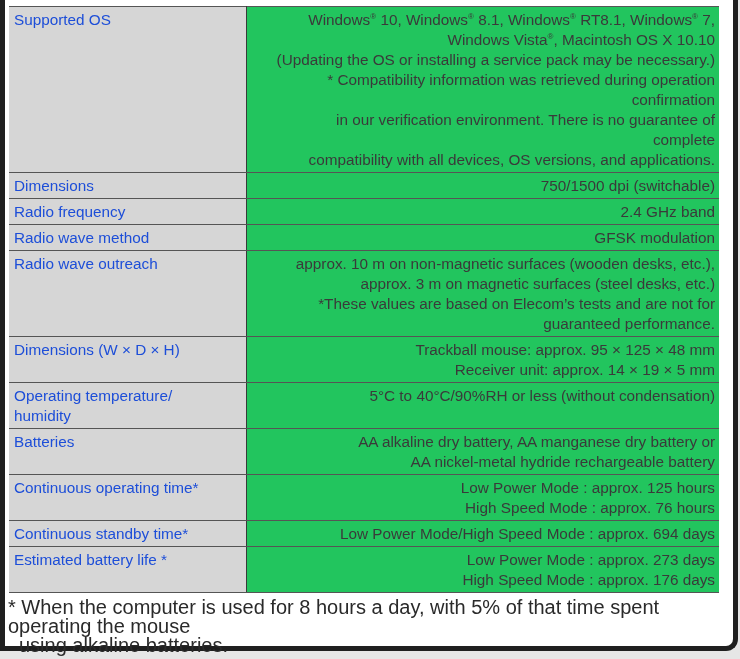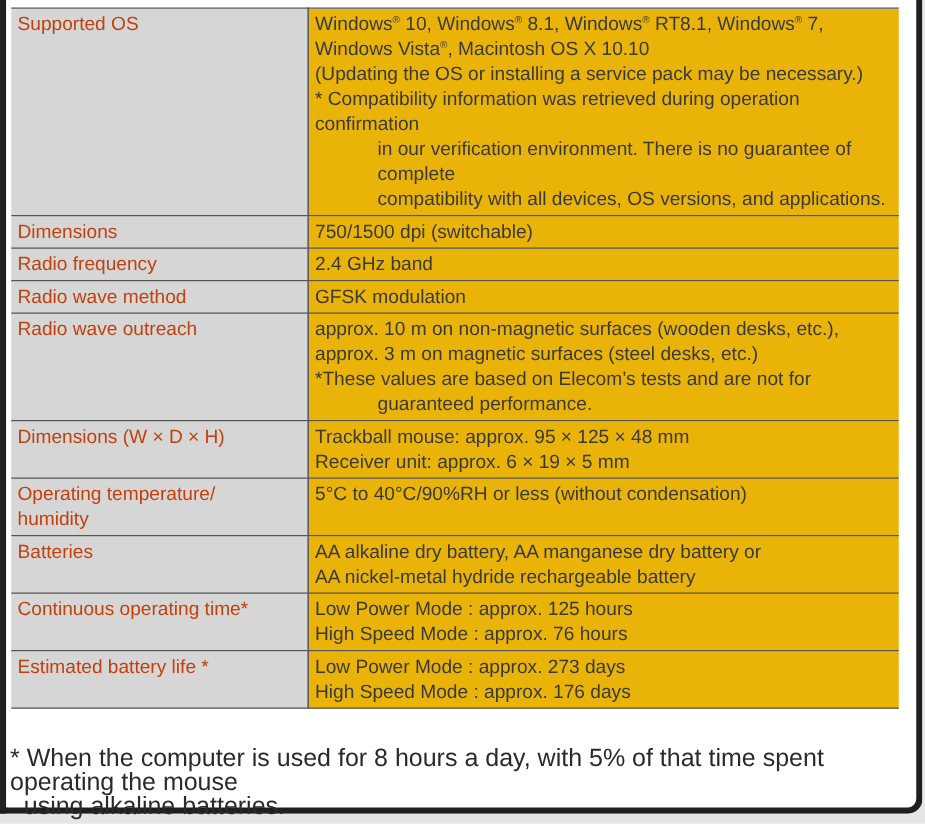--- a/index.html
+++ b/index.html
@@ -33,25 +33,26 @@
       vertical-align: top;
       border-bottom: 1.5px solid #555555;
     }
     .spec-table tr:first-child td {
       border-top: 1.5px solid #555555;
     }
     .spec-table td.label {
       width: 228px;
       background: #d6d6d6;
       border-right: 1.5px solid #3a3a3a;
-      color: #c2410c;
+      color: #1d4ed8;
     }
     .spec-table td.value {
-      background: #eab308;
+      background: #22c55e;
       color: #3a3a3a;
+      text-align: right;
     }
     .line { display: block; }
     .indent { display: block; padding-left: 6px; margin-left: 44px; }
     sup.reg { font-size: 8px; vertical-align: 6px; line-height: 0; }
     .footnote {
       position: absolute;
       left: 8px; top: 598px;
       width: 710px;
       font-size: 20px;
       line-height: 19px;
@@ -95,21 +96,21 @@
         <span class="line">approx. 10 m on non-magnetic surfaces (wooden desks, etc.),</span>
         <span class="line">approx. 3 m on magnetic surfaces (steel desks, etc.)</span>
         <span class="line">*These values are based on Elecom’s tests and are not for</span>
         <span class="indent">guaranteed performance.</span>
       </td>
     </tr>
     <tr>
       <td class="label">Dimensions (W × D × H)</td>
       <td class="value">
         <span class="line">Trackball mouse: approx. 95 × 125 × 48 mm</span>
-        <span class="line">Receiver unit: approx. 6 × 19 × 5 mm</span>
+        <span class="line">Receiver unit: approx. 14 × 19 × 5 mm</span>
       </td>
     </tr>
     <tr>
       <td class="label">
         <span class="line">Operating temperature/</span>
         <span class="line">humidity</span>
       </td>
       <td class="value">5°C to 40°C/90%RH or less (without condensation)</td>
     </tr>
     <tr>
@@ -120,20 +121,24 @@
       </td>
     </tr>
     <tr>
       <td class="label">Continuous operating time*</td>
       <td class="value">
         <span class="line">Low Power Mode : approx. 125 hours</span>
         <span class="line">High Speed Mode : approx. 76 hours</span>
       </td>
     </tr>
     <tr>
+      <td class="label">Continuous standby time*</td>
+      <td class="value">Low Power Mode/High Speed Mode : approx. 694 days</td>
+    </tr>
+    <tr>
       <td class="label">Estimated battery life *</td>
       <td class="value">
         <span class="line">Low Power Mode : approx. 273 days</span>
         <span class="line">High Speed Mode : approx. 176 days</span>
       </td>
     </tr>
   </tbody>
 </table>
 
 <div class="footnote">

